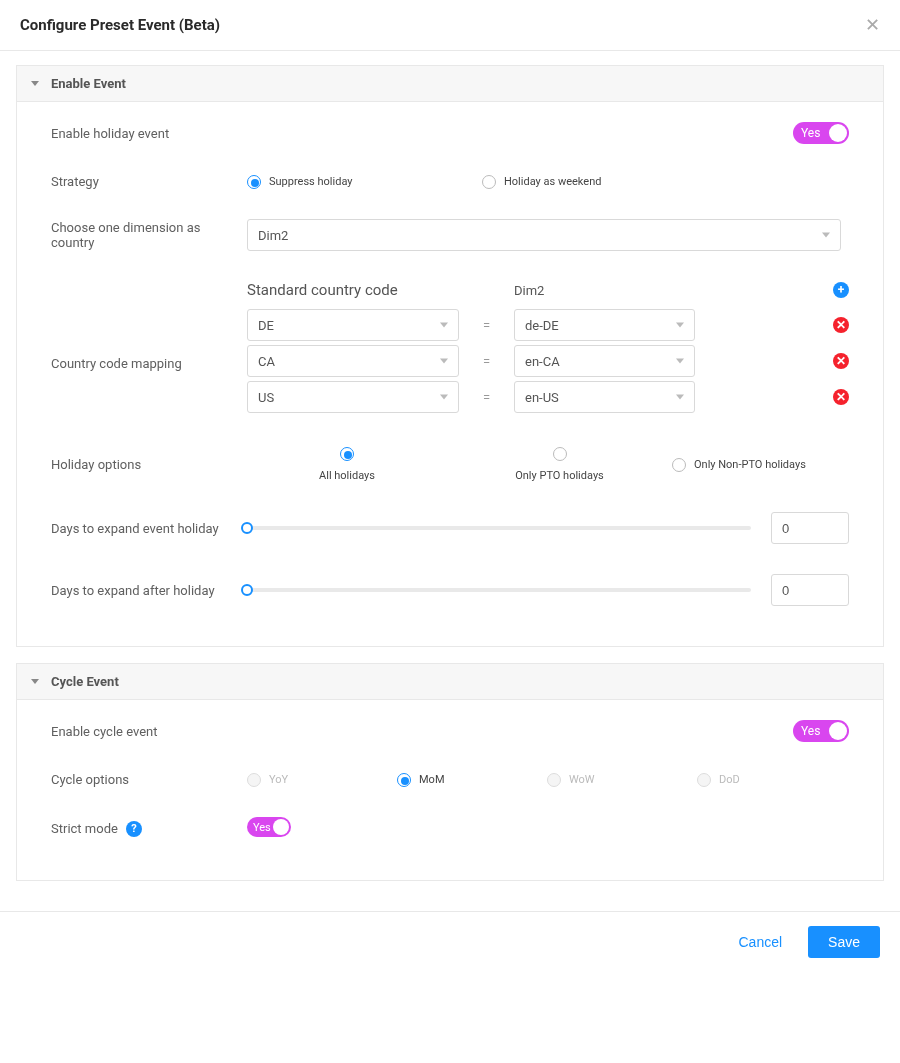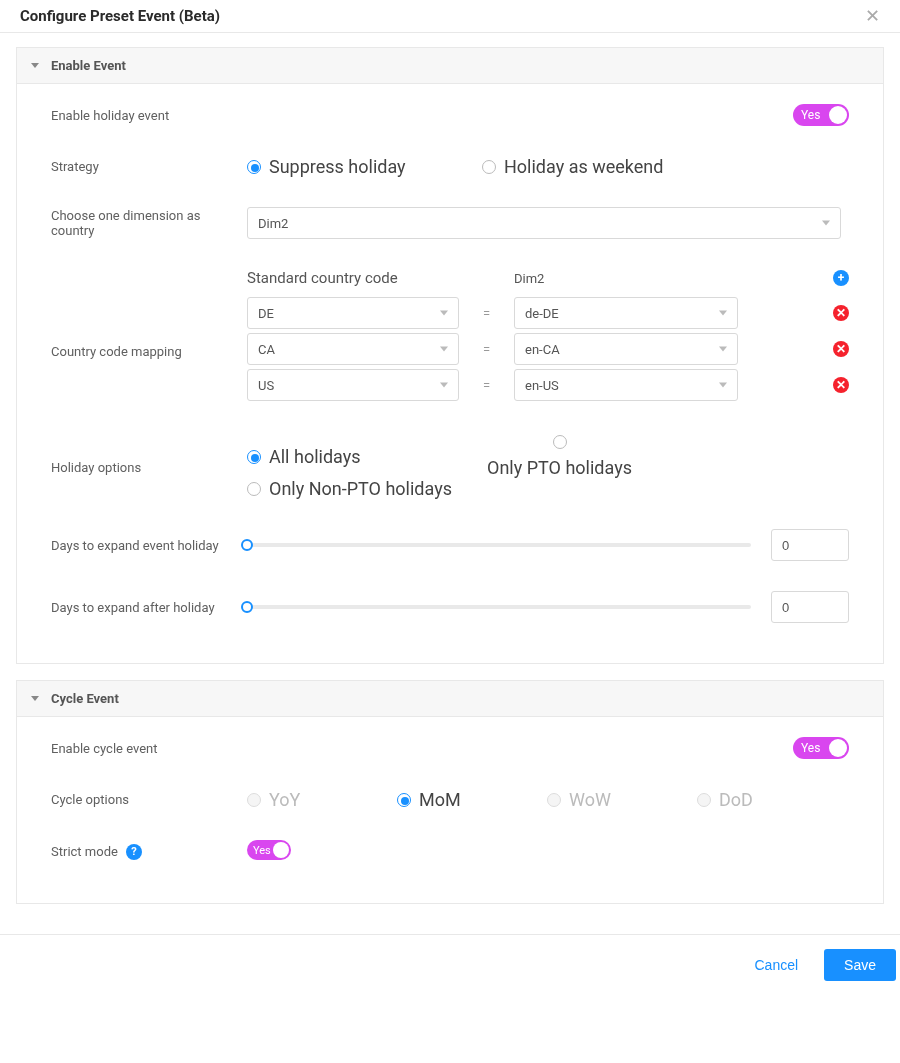--- a/index.html
+++ b/index.html
@@ -6,21 +6,21 @@
   html, body {
     margin: 0; padding: 0;
     font-family: -apple-system, BlinkMacSystemFont, "Segoe UI", Roboto, "Helvetica Neue", Arial, sans-serif;
     font-size: 13px;
     color: #666;
     background: #fff;
   }
   .modal { width: 900px; }
   .modal-header {
     display: flex; justify-content: space-between; align-items: center;
-    padding: 7px 20px;
+    padding: 16px 20px;
     border-bottom: 1px solid #e8e8e8;
   }
   .modal-title { font-size: 15px; font-weight: 700; color: #2a2a2a; }
   .close-x { color: #aaa; font-size: 18px; cursor: pointer; line-height: 1; }
   .body { padding: 14px 16px; }
   .panel {
     border: 1px solid #e8e8e8;
     margin-bottom: 16px;
   }
   .panel-header {
@@ -65,21 +65,21 @@
   .toggle .knob {
     position: absolute; right: 2px; top: 2px;
     width: 18px; height: 18px; border-radius: 50%; background: #fff;
   }
   .toggle.small .knob { width: 16px; height: 16px; }
 
   
   .radio-group { display: flex; flex-wrap: wrap; }
   .radio {
     display: inline-flex; align-items: center; gap: 8px;
-    cursor: pointer; color: #444; font-size: 18px;
+    cursor: pointer; color: #444; font-size: 11px;
   }
   .radio.disabled { color: #bbb; cursor: not-allowed; }
   .radio-circle {
     width: 14px; height: 14px; border-radius: 50%;
     border: 1px solid #bbb; position: relative; background: #fff;
     flex: 0 0 14px;
   }
   .radio.disabled .radio-circle { border-color: #ddd; background: #f5f5f5; }
   .radio.checked .radio-circle { border-color: #1890ff; }
   .radio.checked .radio-circle::after {
@@ -107,21 +107,21 @@
 
   
   .map-header { display: flex; margin-bottom: 10px; align-items: center; }
   .map-header .col-a { width: 212px; color: #555; font-size: 15px; }
   .map-header .col-eq { width: 55px; }
   .map-header .col-b { width: 212px; color: #555; font-size: 13px; }
   .map-header .col-act { flex: 1; text-align: right; }
   .map-row { display: flex; align-items: center; margin-bottom: 4px; }
   .map-row .select.a { width: 212px; }
   .map-row .eq { width: 55px; text-align: center; color: #999; }
-  .map-row .select.b { width: 224px; }
+  .map-row .select.b { width: 181px; }
   .map-row .act { flex: 1; text-align: right; }
   .map-label-col {
     width: 196px; flex: 0 0 196px;
     color: #606060; font-size: 13px;
     display: flex; align-items: center;
     height: 32px;
   }
 
   .icon-circle {
     display: inline-flex; align-items: center; justify-content: center;
@@ -149,31 +149,31 @@
     border: 1px solid #d9d9d9; border-radius: 3px;
     padding: 4px 10px; font-size: 13px; color: #555;
   }
 
   
   .cycle-radio { width: 150px; }
 
   
   .modal-footer {
     border-top: 1px solid #e8e8e8;
-    padding: 14px 4px;
+    padding: 14px 20px;
     display: flex; justify-content: flex-end; gap: 20px; align-items: center;
   }
   .btn-link {
     color: #1890ff; cursor: pointer; font-size: 14px; background: none; border: none;
   }
   .btn-primary {
     background: #1890ff; color: #fff; border: none;
     padding: 8px 20px; border-radius: 3px; font-size: 14px; cursor: pointer;
   }
-  .holiday-radio-1 { width: 200px; }
+  .holiday-radio-1 { width: 200px; flex-direction: column; }
   .holiday-radio-2 { width: 225px; flex-direction: column; }
   .strategy-radio-1 { width: 235px; }
 </style>
 </head>
 <body>
 
 <div class="modal">
 
   <div class="modal-header">
     <div class="modal-title">Configure Preset Event (Beta)</div>

